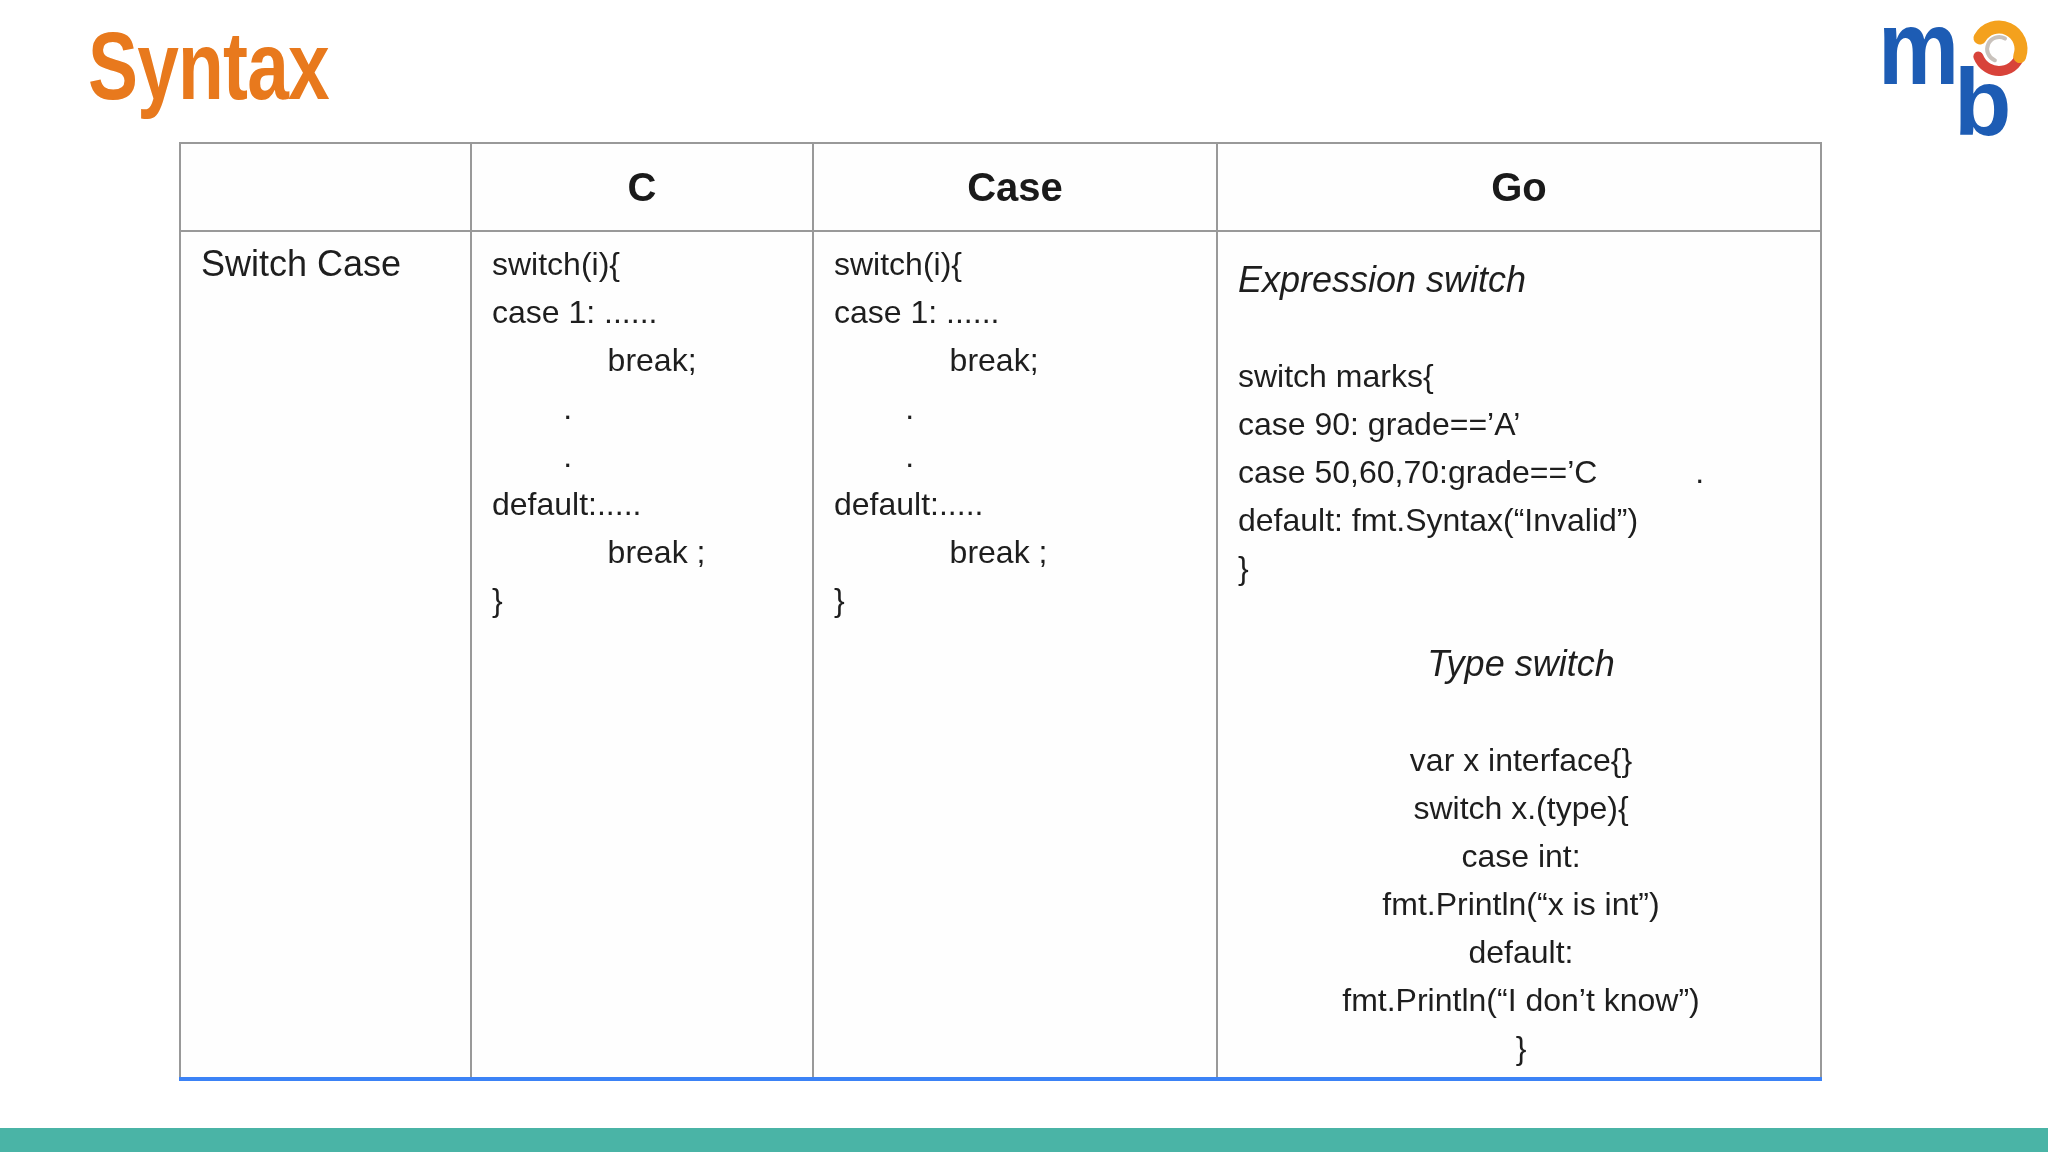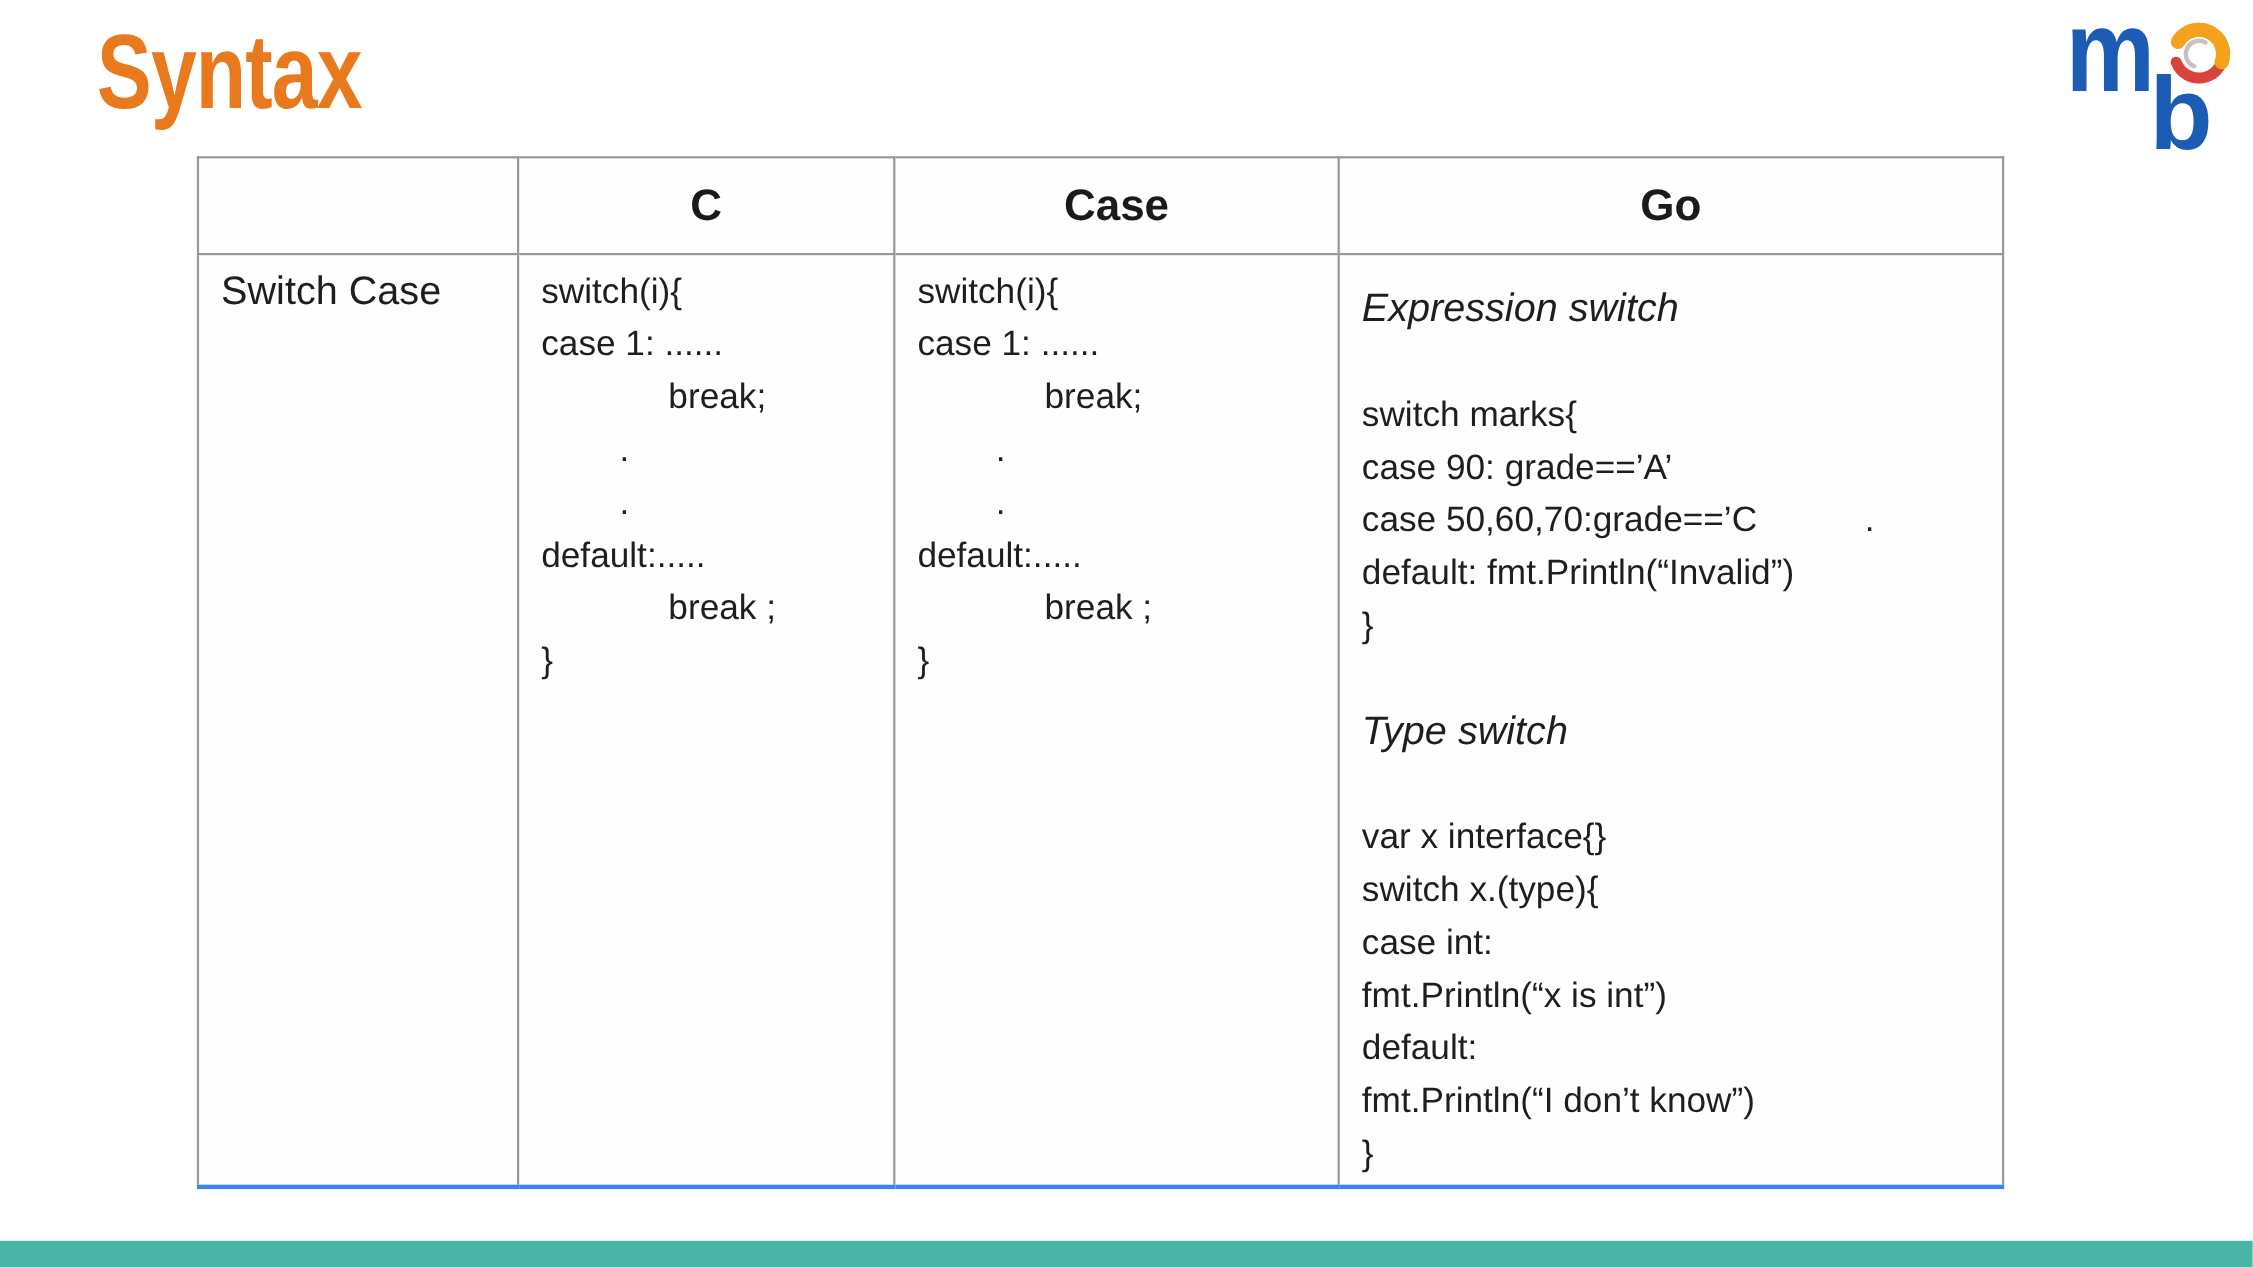--- a/index.html
+++ b/index.html
@@ -74,21 +74,21 @@
     border-bottom: 4px solid #3b82f6;
   }
   td.label-cell { font-size: 37px; padding-left: 24px; }
   .code { white-space: pre; font-size: 32px; line-height: 48px; }
   .code-heading {
     font-style: italic;
     font-size: 36px;
     line-height: 48px;
     margin: 16px 0 48px 0;
   }
-  .go-section + .go-section { margin-top: 48px; }
+  .go-section + .go-section { margin-top: 48px; text-align: center; }
 
   
   .footer-bar {
     position: absolute;
     left: 0; bottom: 0;
     width: 100%; height: 24px;
     background: #4AB4A6;
   }
 </style>
 </head>
@@ -145,21 +145,21 @@
 default:.....
              break ;
 }</div>
         </td>
         <td>
           <div class="go-section">
             <div class="code-heading">Expression switch</div>
             <div class="code">switch marks{
 case 90: grade==’A’
 case 50,60,70:grade==’C           .
-default: fmt.Println(“Invalid”)
+default: fmt.Syntax(“Invalid”)
 }</div>
           </div>
           <div class="go-section">
             <div class="code-heading">Type switch</div>
             <div class="code">var x interface{}
 switch x.(type){
 case int:
 fmt.Println(“x is int”)
 default:
 fmt.Println(“I don’t know”)

